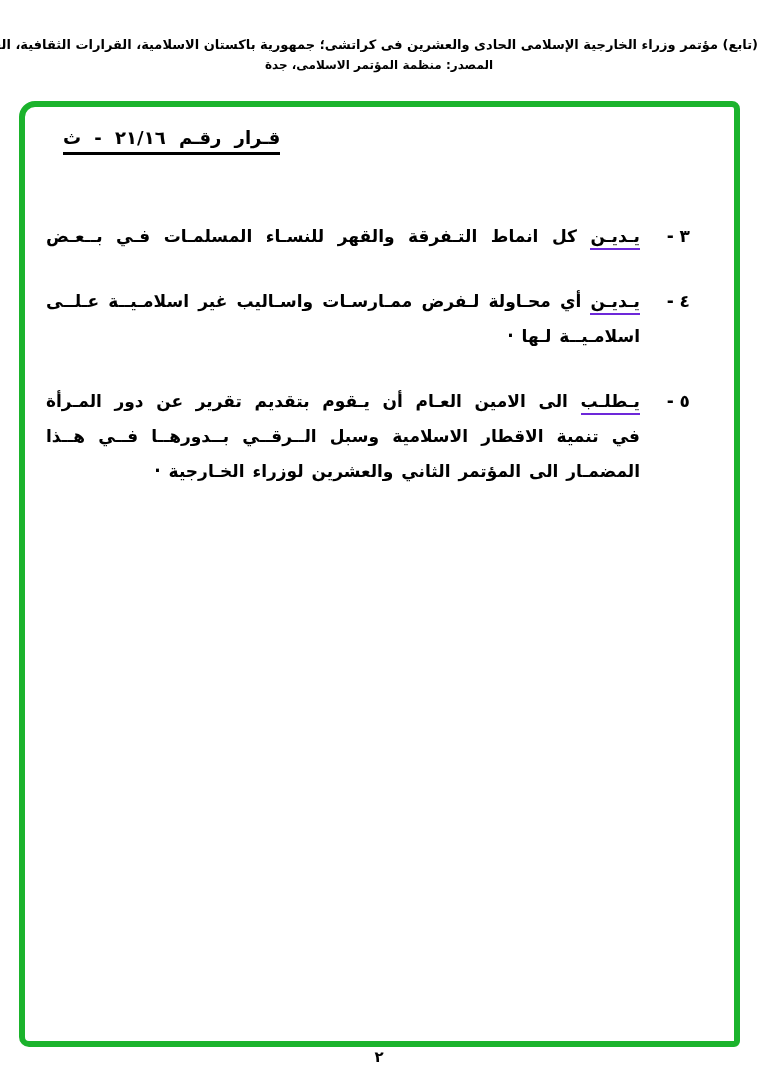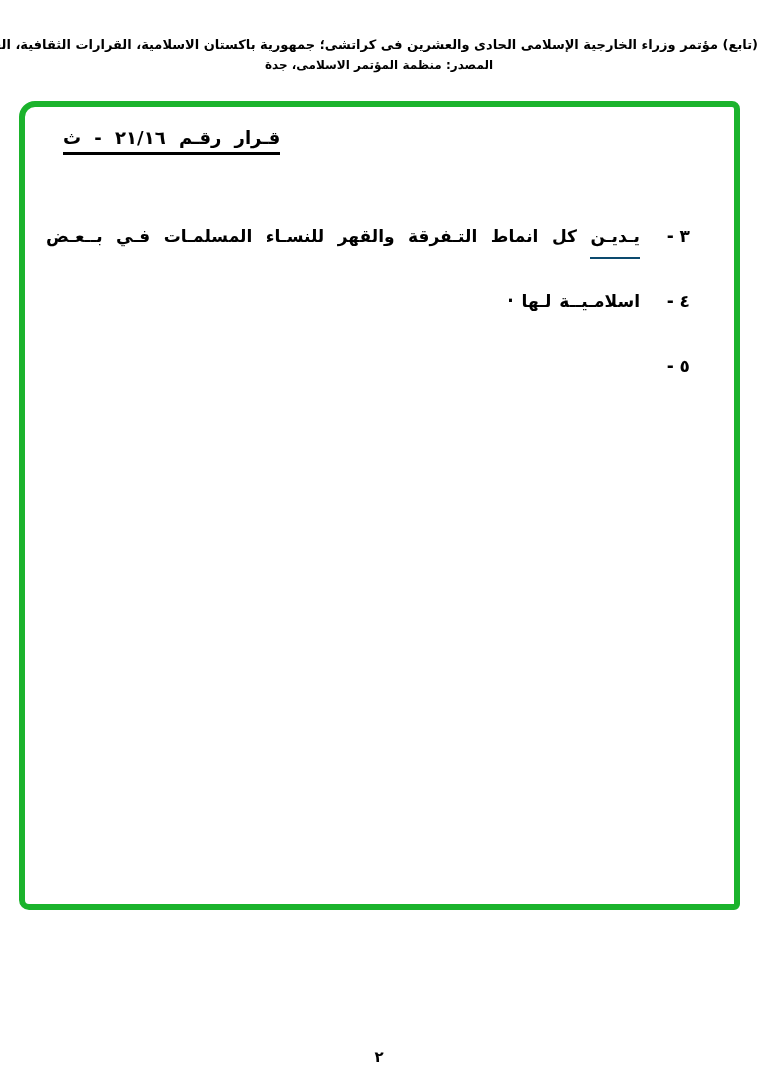--- a/index.html
+++ b/index.html
@@ -29,21 +29,21 @@
   }
   .header-line2 {
     font-size: 12px;
     margin-top: 6px;
   }
 
   
   .doc-frame {
     position: absolute;
     left: 19px; top: 101px;
-    width: 721px; height: 809px;
+    width: 721px; height: 946px;
     border: 6px solid #1bb32c;
     border-radius: 16px 8px 6px 10px;
   }
 
   
   .resolution-title {
     position: absolute;
     top: 20px; left: 38px;
     direction: rtl;
     font-size: 18px;
@@ -74,22 +74,22 @@
     letter-spacing: 2px;
   }
   .clause-text { width: 594px; }
   .line {
     text-align: justify;
     text-align-last: justify;
     word-spacing: 2px;
   }
   .line.last { text-align-last: right; }
   .lead {
-    border-bottom: 2px solid #0c4a6e;
-    padding-bottom: 11px;
+    border-bottom: 2px solid #6d28d9;
+    padding-bottom: 2px;
   }
 
   
   .page-number {
     position: absolute;
     top: 1048px; left: 0;
     width: 758px;
     text-align: center;
     font-size: 15px;
     font-weight: bold;
@@ -112,26 +112,30 @@
     <div class="clause">
       <div class="clause-marker">٣ -</div>
       <div class="clause-text">
         <div class="line"><span class="lead">يـديـن</span><span> كل انماط التـفرقة والقهر للنسـاء المسلمـات فـي بــعـض</span></div>
       </div>
     </div>
 
     <div class="clause">
       <div class="clause-marker">٤ -</div>
       <div class="clause-text">
+        <div class="line"><span class="lead">يـديـن</span><span> أي محـاولة لـفرض ممـارسـات واسـاليب غير اسلامـيــة عـلــى</span></div>
         <div class="line last">اسلامـيــة لـها ·</div>
       </div>
     </div>
 
     <div class="clause">
       <div class="clause-marker">٥ -</div>
       <div class="clause-text">
+        <div class="line"><span class="lead">يـطلـب</span><span> الى الامين العـام أن يـقوم بتقديم تقرير عن دور المـرأة</span></div>
+        <div class="line">في تنمية الاقطار الاسلامية وسبل الــرقــي بــدورهــا فــي هــذا</div>
+        <div class="line last">المضمـار الى المؤتمر الثاني والعشرين لوزراء الخـارجية ·</div>
       </div>
     </div>
 
   </div>
 </div>
 
 <div class="page-number">٢</div>
 
 </body></html>

